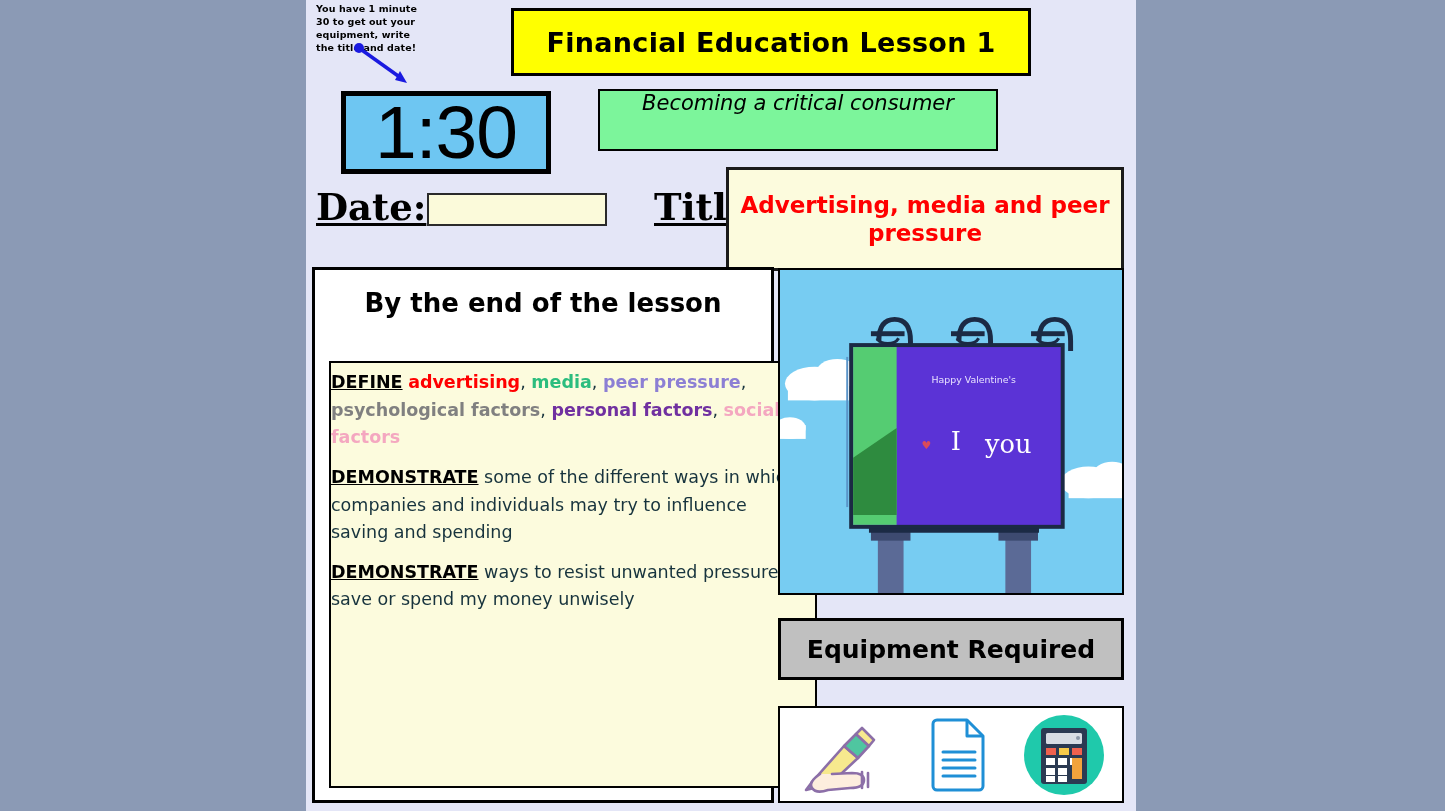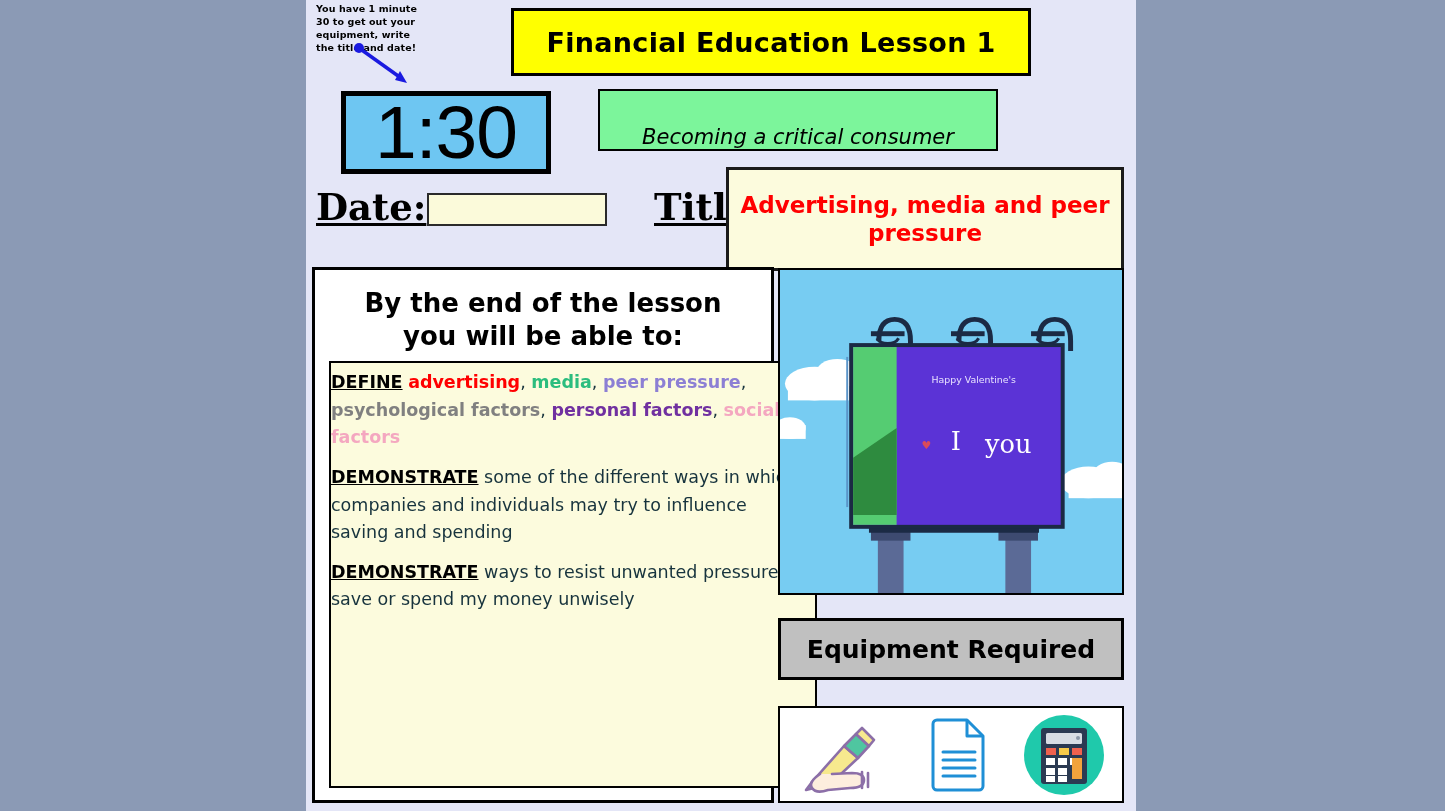--- a/index.html
+++ b/index.html
@@ -69,21 +69,21 @@
     letter-spacing: 0.3px;
   }
   
   #subtitle {
     position: absolute;
     left: 292px; top: 89px;
     width: 400px; height: 62px;
     background: #7cf59b;
     border: 2px solid #000;
     box-sizing: border-box;
-    display: flex; align-items: flex-end; justify-content: center;
+    display: flex; align-items: flex-start; justify-content: center;
   }
   #subtitle span {
     font-family: "DejaVu Sans", sans-serif;
     font-style: italic;
     font-size: 21px; color: #000;
   }
   
   #date-label, #title-label {
     position: absolute;
     font-family: "DejaVu Serif", serif;
@@ -222,21 +222,20 @@
     <div id="date-box"></div>
     <div id="title-label">Title:</div>
 
     <div id="topic">
       <span>Advertising, media and peer pressure</span>
     </div>
 
     <div id="objectives">
       <div id="obj-heading">
         <div>By the end of the lesson</div>
-        <div>you will be able to:</div>
       </div>
       <div id="obj-body">
         <p class="obj-p" id="obj-define"><span class="kw">DEFINE</span> <span style="color: rgb(255, 0, 0); font-weight: bold;">advertising</span>, <span style="color: rgb(43, 189, 126); font-weight: bold;">media</span>, <span style="color: rgb(140, 127, 212); font-weight: bold;">peer pressure</span>, <span style="color: rgb(128, 128, 128); font-weight: bold;">psychological factors</span>, <span style="color: rgb(112, 48, 160); font-weight: bold;">personal factors</span>, <span style="color: rgb(244, 167, 192); font-weight: bold;">social factors</span></p>
         <p class="obj-p" id="obj-understand"><span class="kw">DEMONSTRATE</span><span> some of the different ways in which companies and individuals may try to influence saving and spending</span></p>
         <p class="obj-p" id="obj-demonstrate"><span class="kw">DEMONSTRATE</span><span> ways to resist unwanted pressure to save or spend my money unwisely</span></p>
       </div>
     </div>
 
     <div id="equip-header">
       <span>Equipment Required</span>

